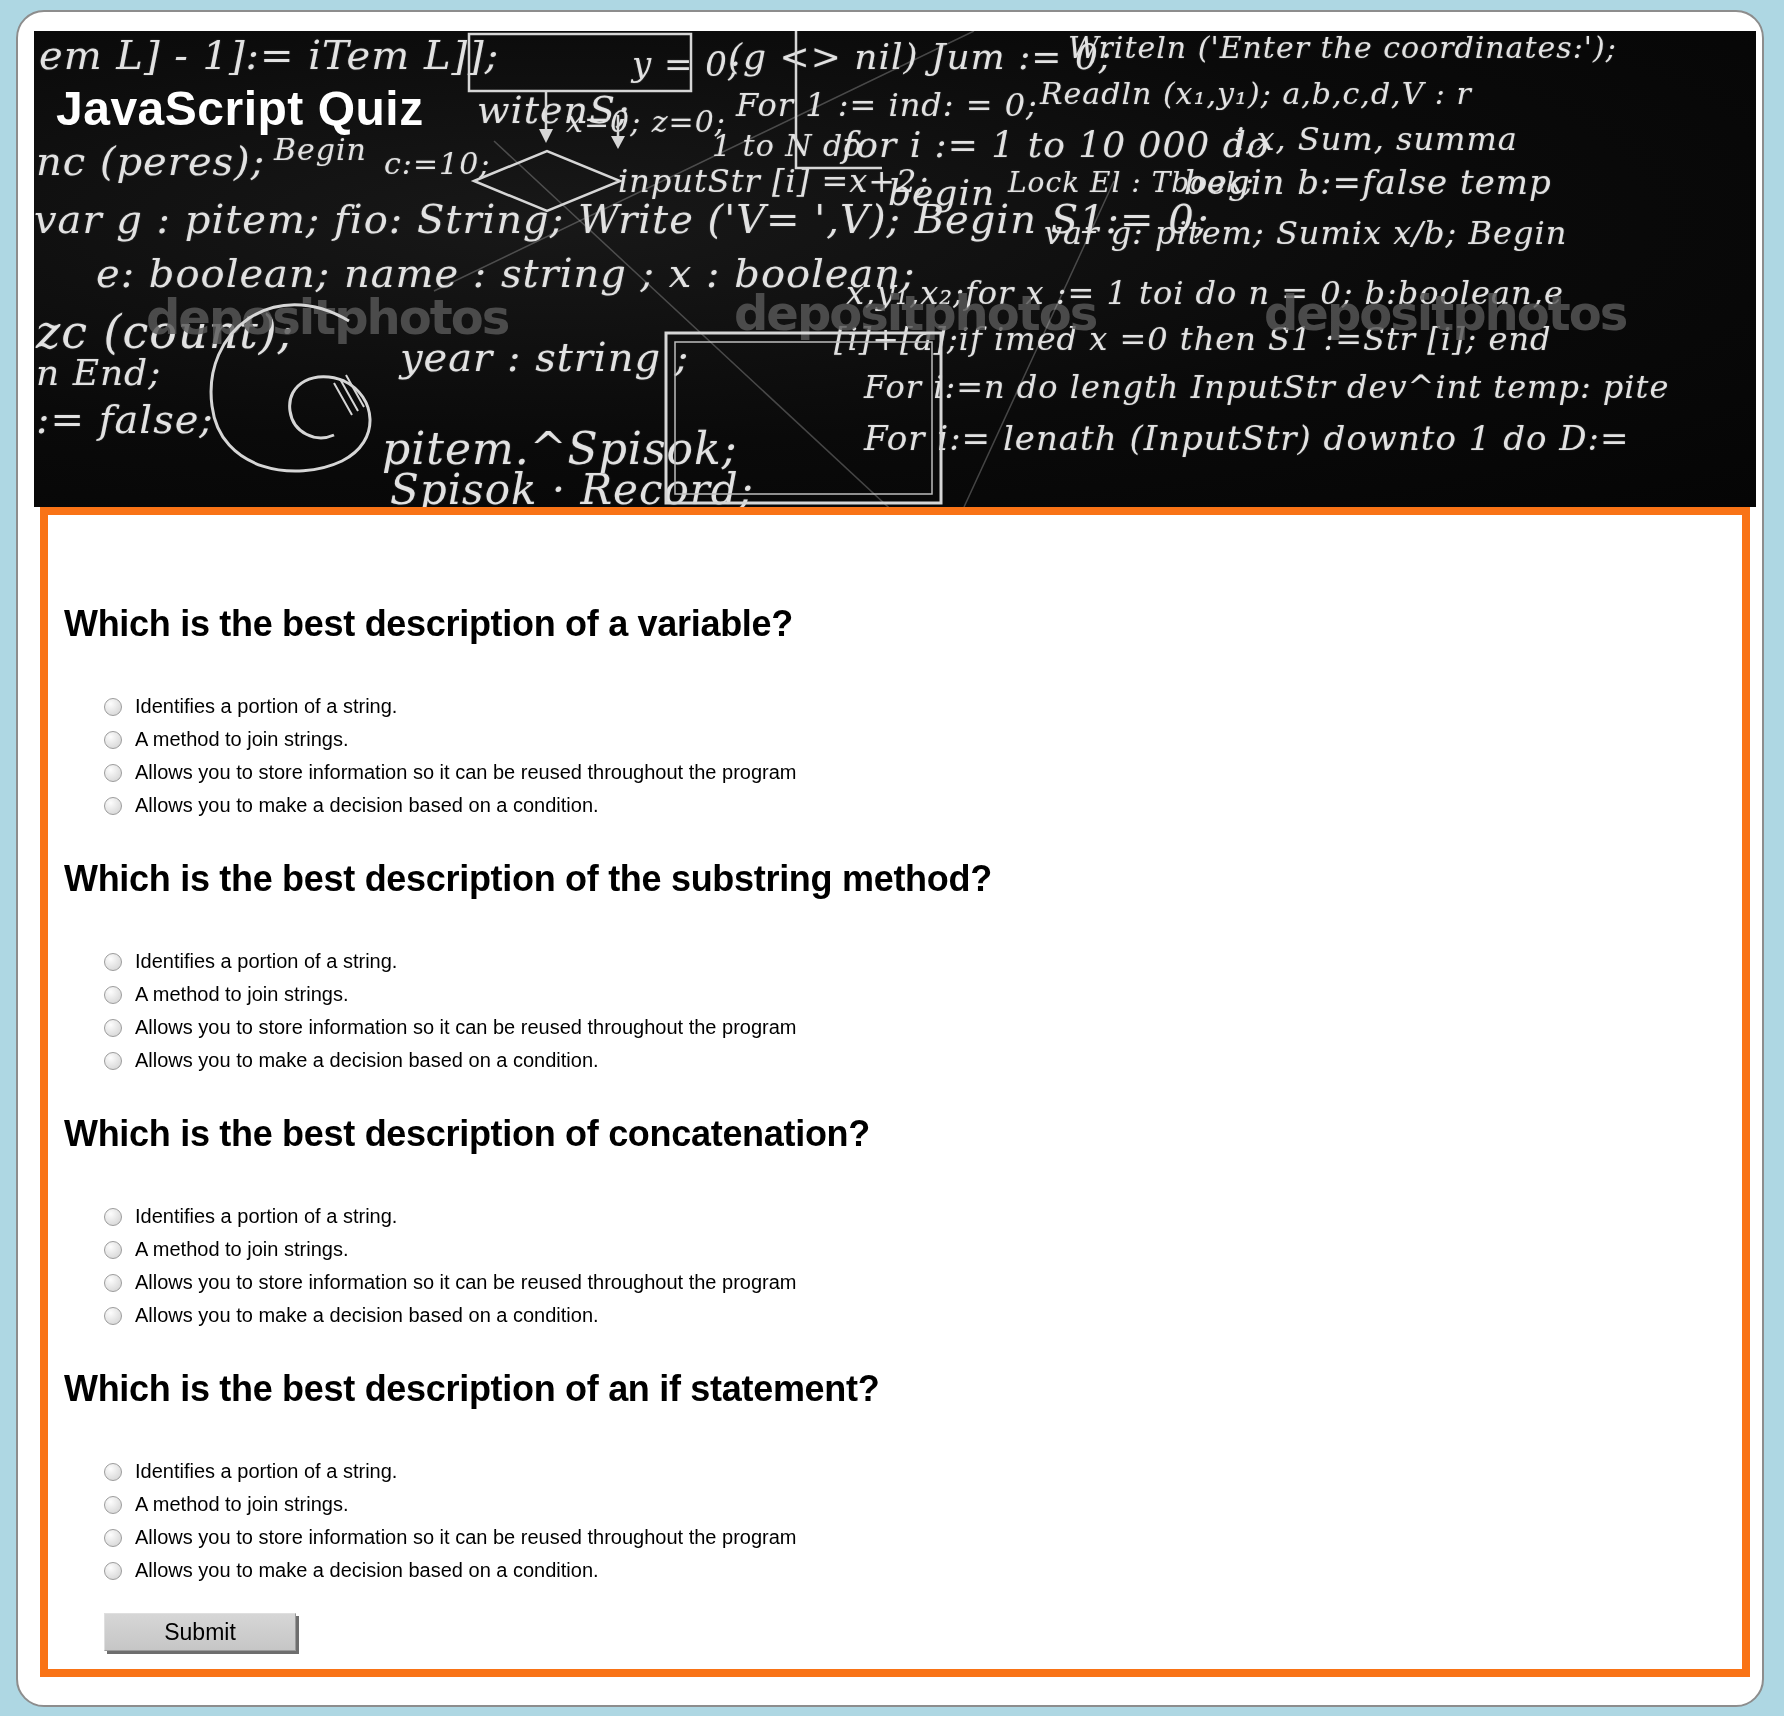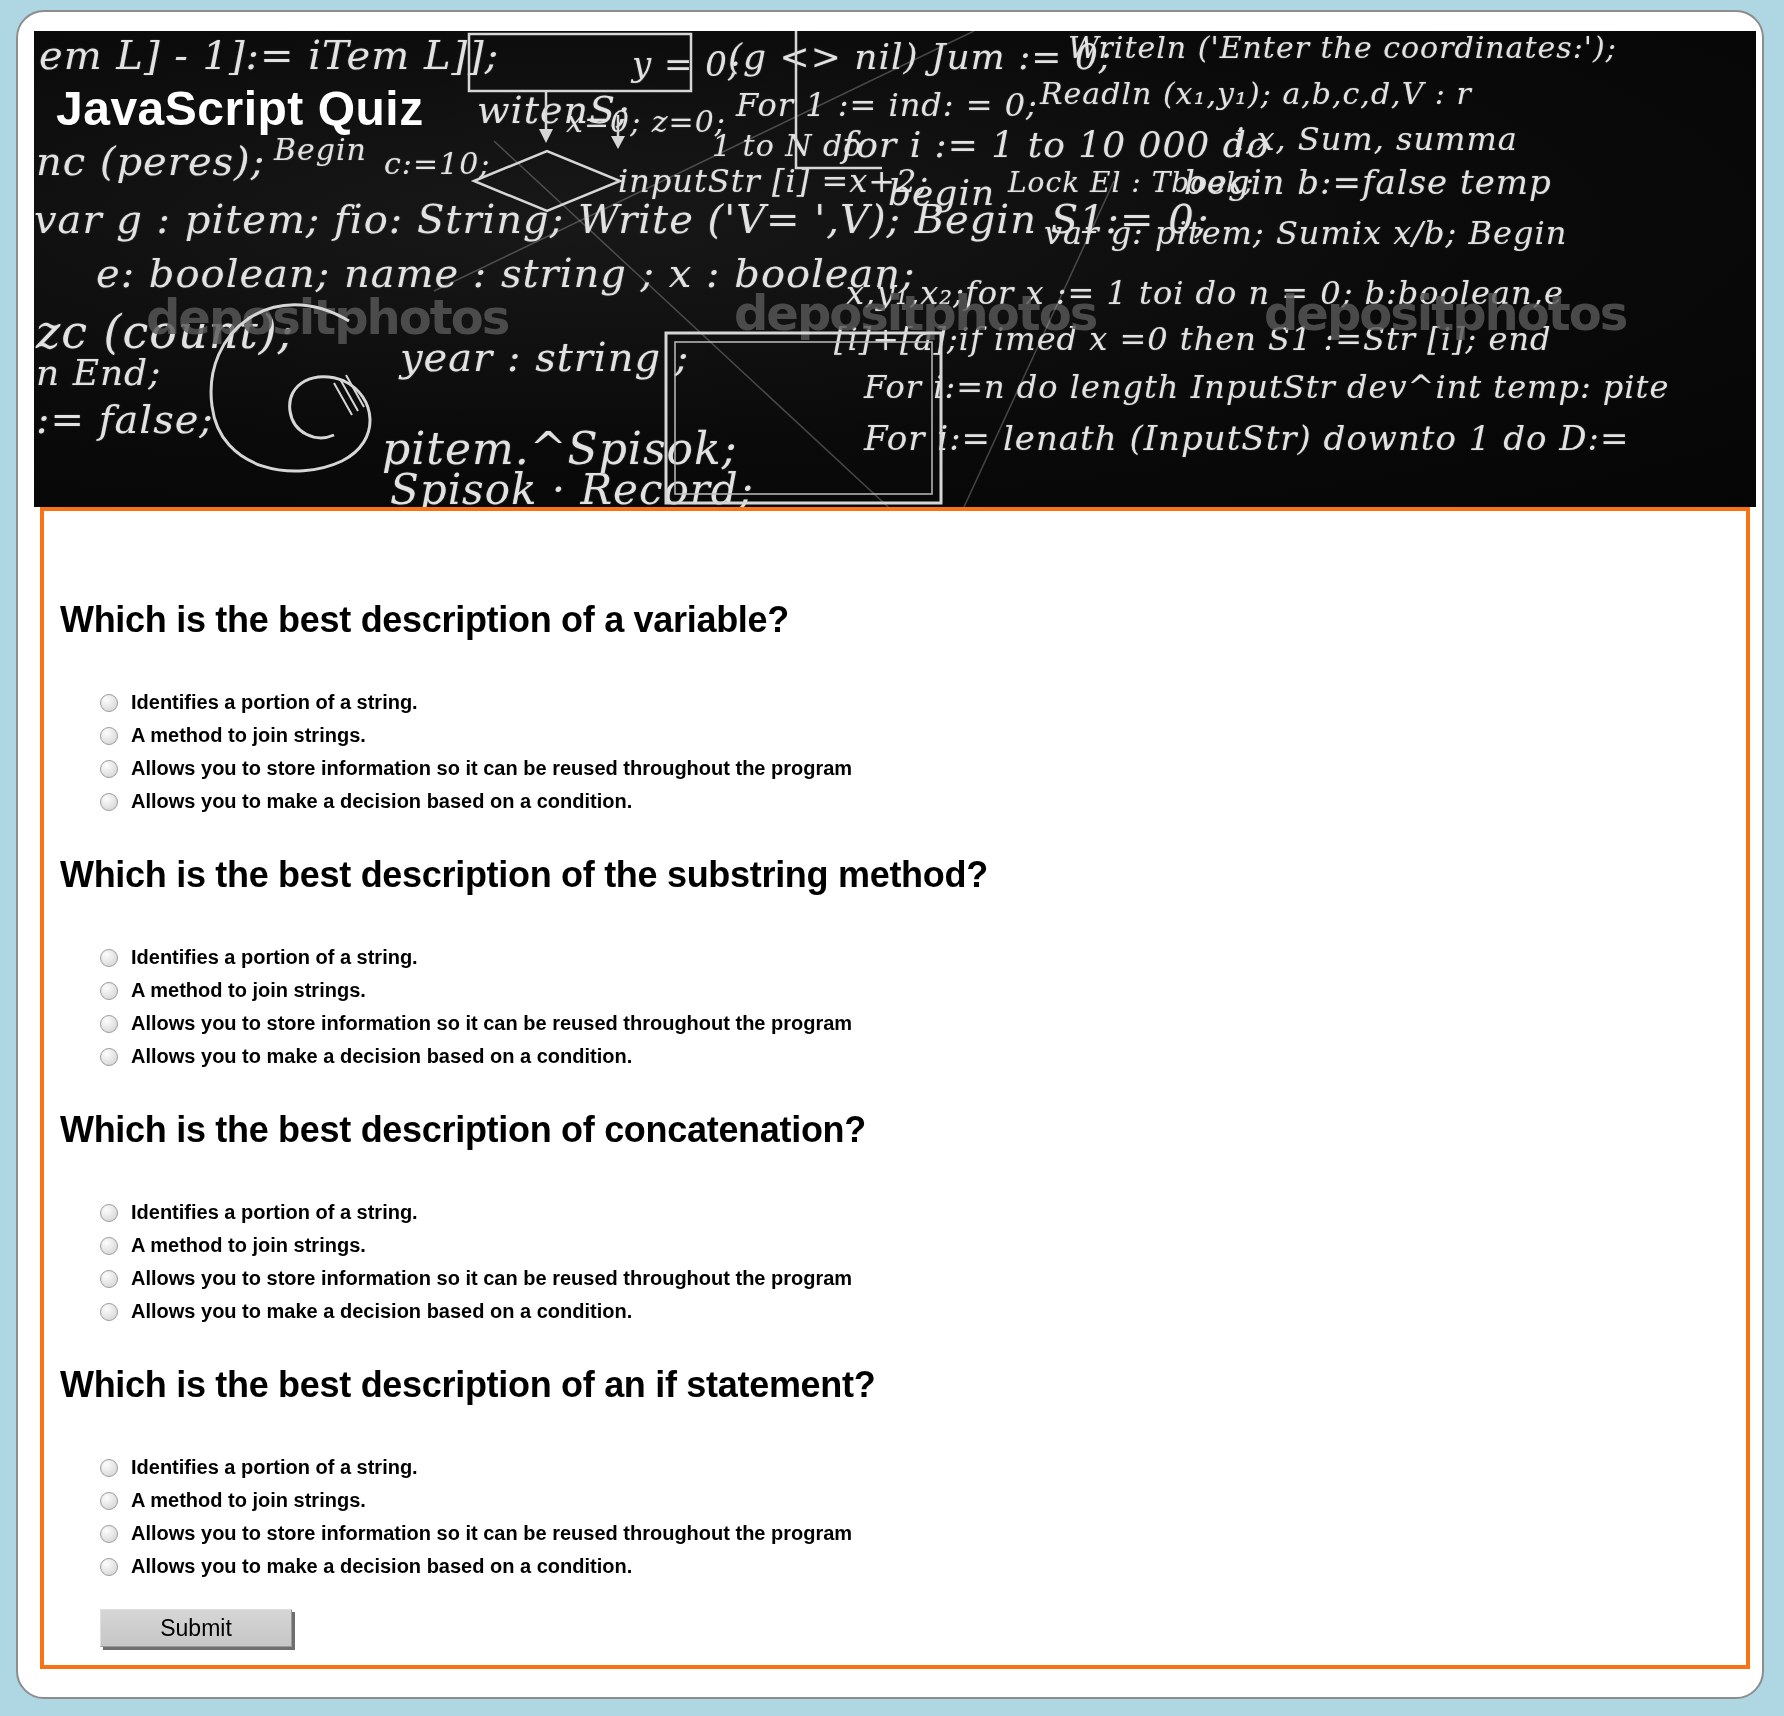--- a/index.html
+++ b/index.html
@@ -41,42 +41,42 @@
     color:#585858;opacity:.82;letter-spacing:-2px;text-shadow:none;
   }
   .board-title{
     position:absolute;left:22px;top:54px;margin:0;
     font-size:48px;font-weight:bold;color:#ffffff;
     letter-spacing:0.5px;line-height:1;z-index:5;
   }
   .doodles{position:absolute;left:0;top:0;z-index:2;}
   
   .content{
-    border:4px solid #f97316;
+    border:8px solid #f97316;
     margin:0 6px;
     padding:52px 20px 18px 16px;
   }
   .question h1{
     font-size:36px;line-height:41px;
     margin:36px 0 46px 0;
     color:#000;letter-spacing:-0.3px;
   }
   .options{margin-left:40px;}
   .option-row{
     display:flex;align-items:center;
     height:33px;font-size:20px;color:#000;cursor:default;
   }
   .radio{
     box-sizing:border-box;
     width:18px;height:18px;border-radius:50%;
     border:1px solid #9c9c9c;
     background:radial-gradient(circle at 35% 30%, #fdfdfd 0%, #e4e4e4 55%, #cfcfcf 100%);
     margin-right:13px;flex:0 0 auto;
   }
-  .option-text{white-space:nowrap;font-weight:bold;}
+  .option-text{white-space:nowrap;}
   .submit-btn{
     display:block;
     margin:26px 0 0 40px;
     width:192px;height:38px;
     background:linear-gradient(#d6d6d6,#c6c6c6);
     border:1px solid #9a9a9a;
     border-top-color:#dfdfdf;border-left-color:#dfdfdf;
     box-shadow:3px 3px 0 #6e6e6e;
     font-size:23px;color:#000;
     font-family:"Liberation Sans","DejaVu Sans",sans-serif;

